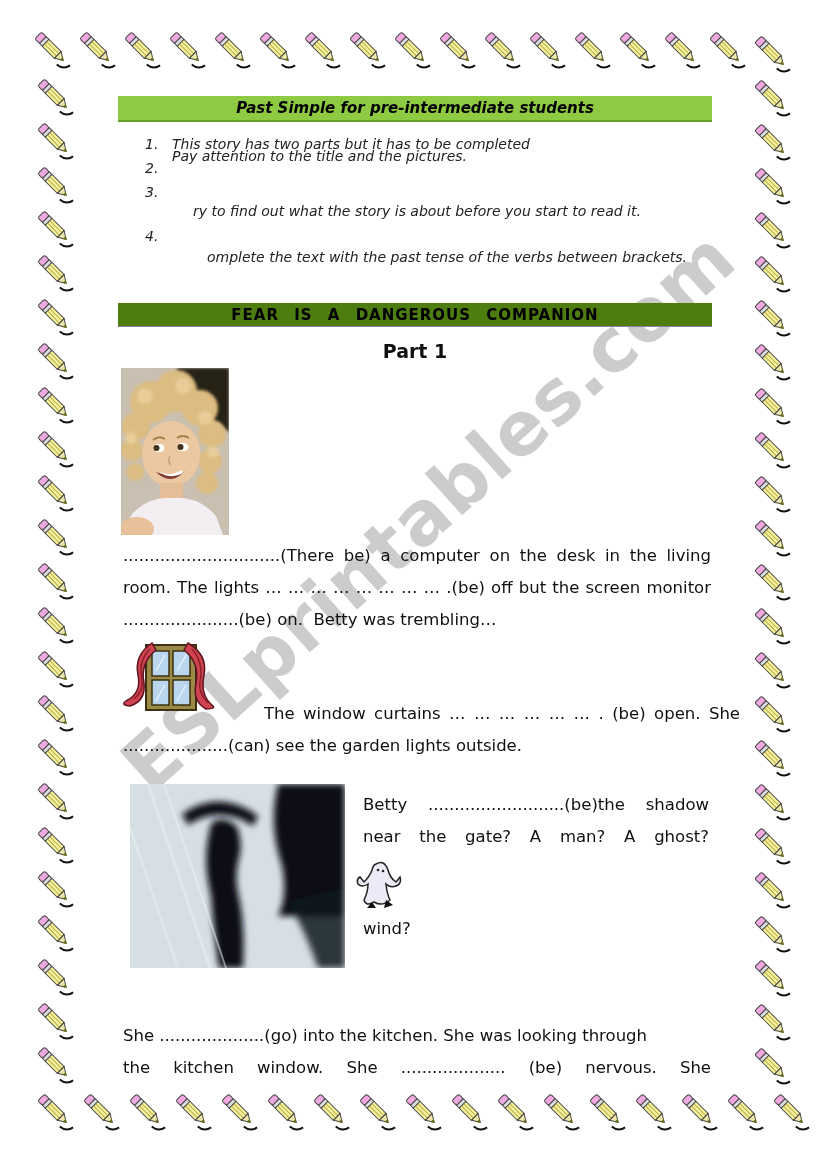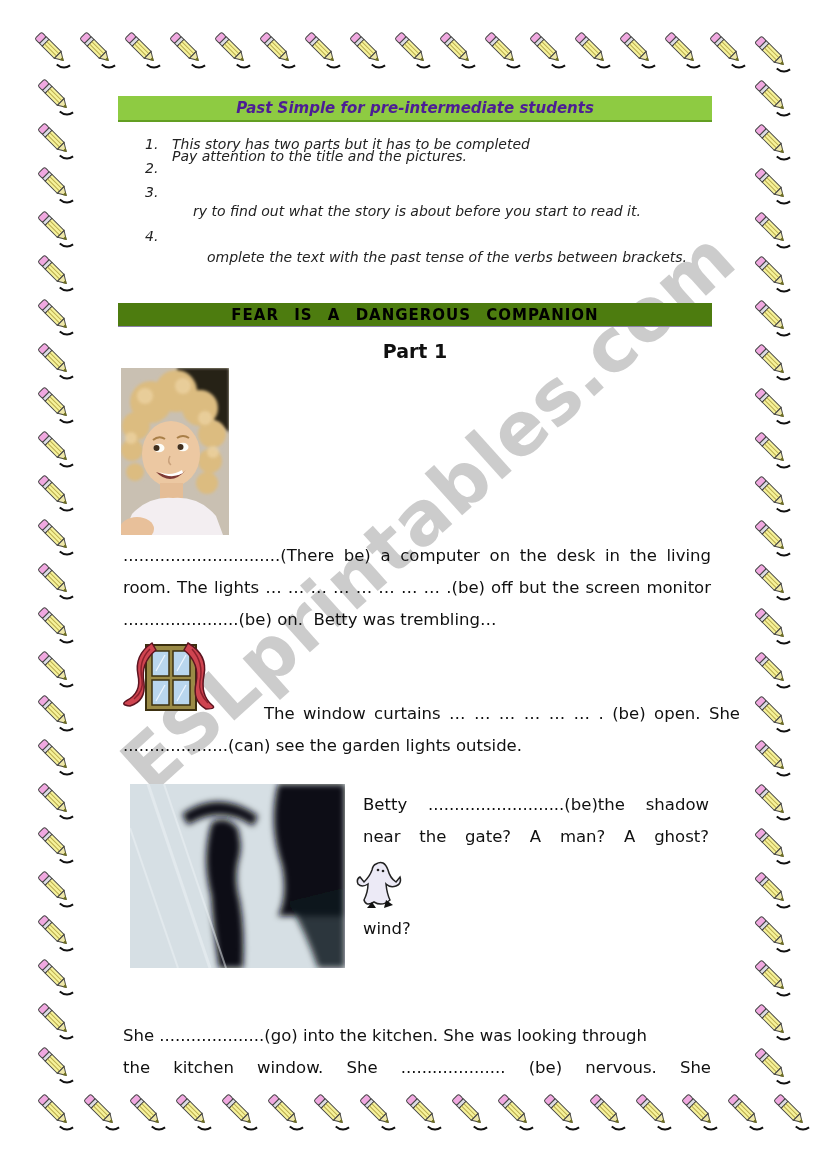--- a/index.html
+++ b/index.html
@@ -11,21 +11,21 @@
              font-size:74px;font-weight:bold;letter-spacing:1px;
              color:rgba(148,148,148,0.48);transform:rotate(-42deg);z-index:1;pointer-events:none;}
 
   
   .pencil{position:absolute;width:42px;height:42px;z-index:1;}
 
   
   .bar{position:absolute;left:118px;width:594px;display:flex;align-items:center;
        justify-content:center;z-index:2;}
   .bar-green{top:96px;height:24px;background:#8ecb42;border-bottom:2px solid #639f22;
-             color:#4c1d95;font-size:15px;font-weight:bold;font-style:italic;align-items:center;}
+             color:#000000;font-size:15px;font-weight:bold;font-style:italic;align-items:center;}
   .bar-purple{top:303px;height:23px;background:#4d7c0f;border-bottom:1px solid #8b81a9;
               color:#000;font-size:15px;font-weight:bold;letter-spacing:1px;word-spacing:9px;}
   .part-label{position:absolute;left:118px;top:340px;width:594px;text-align:center;
               font-size:19px;font-weight:bold;z-index:2;}
 
   
   .instr{position:absolute;font-style:italic;font-size:14px;color:#222;z-index:2;white-space:pre-wrap;}
   .i-num1{left:145px;top:136px;} .i-txt1{left:172px;top:136px;}
   .i-num2{left:145px;top:160px;} .i-txt2{left:172px;top:148px;}
   .i-num3{left:145px;top:184px;} .i-txt3{left:193px;top:203px;}

